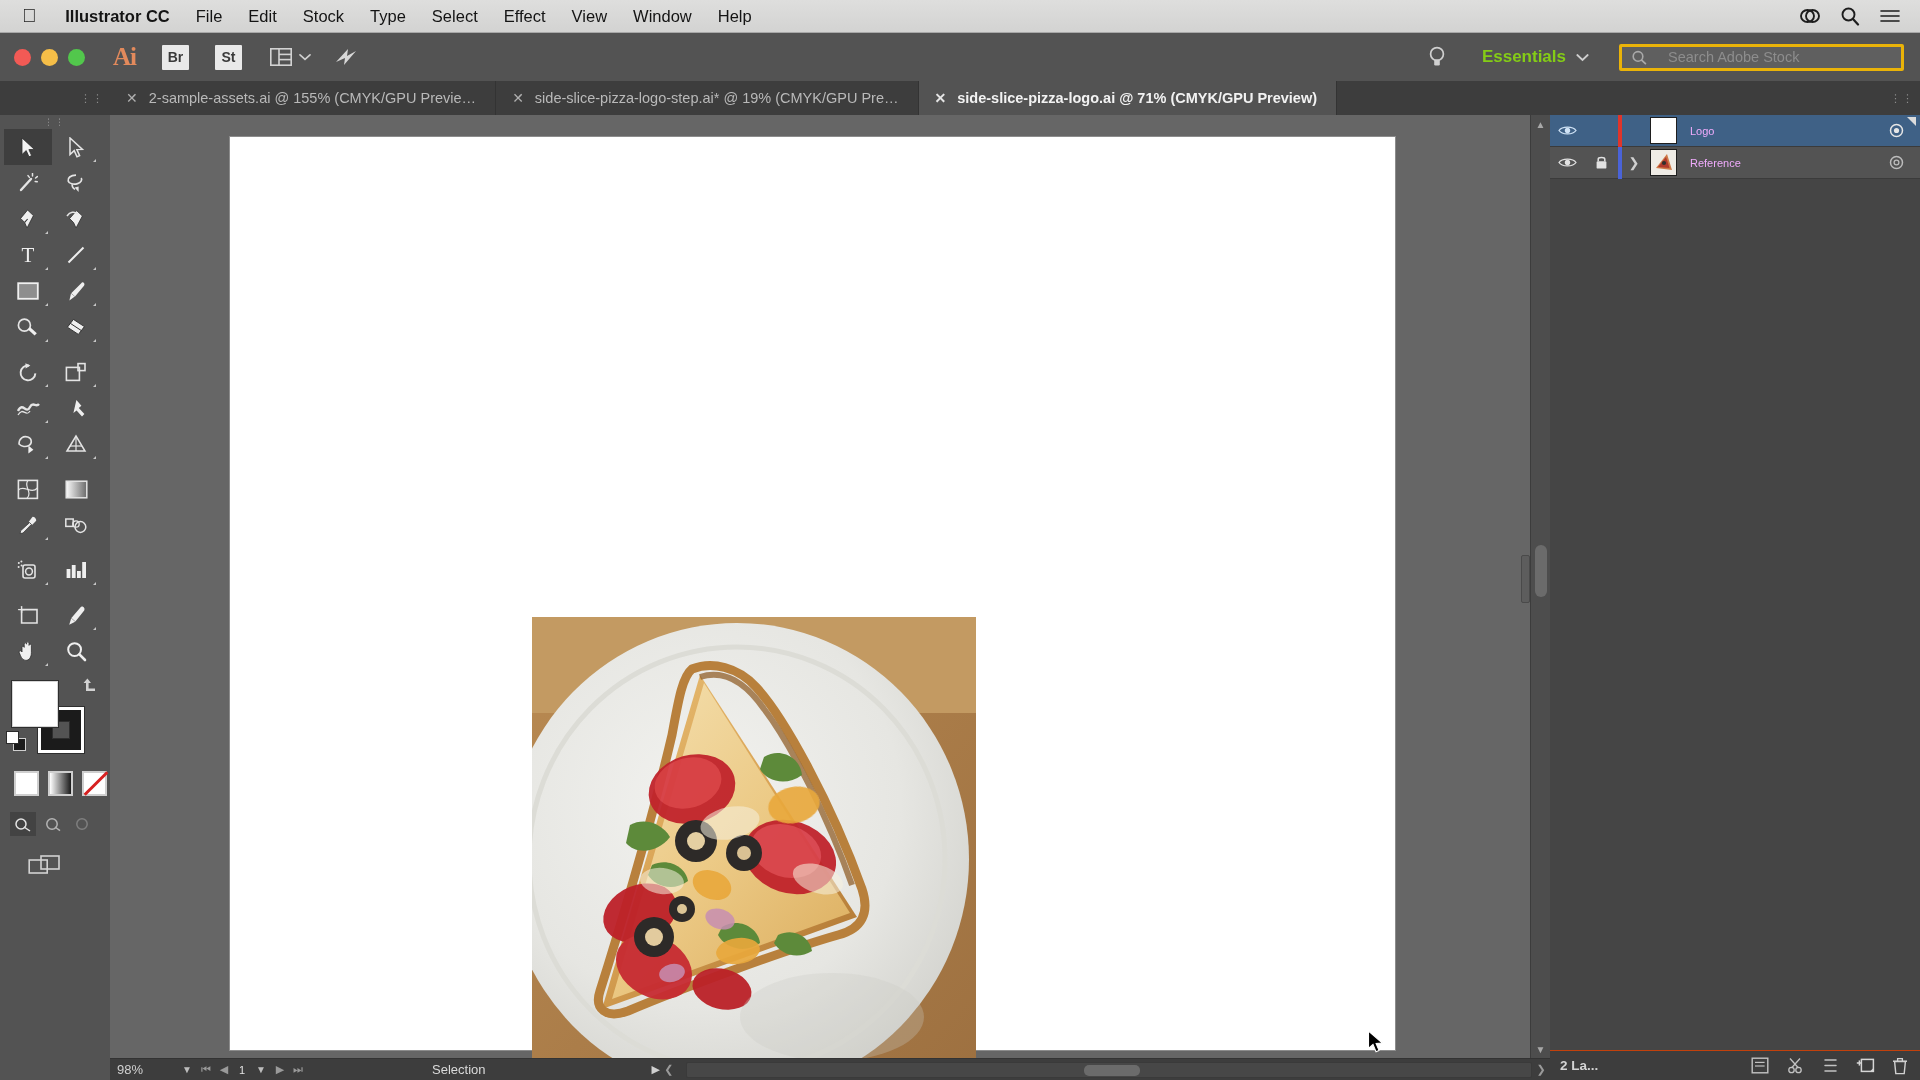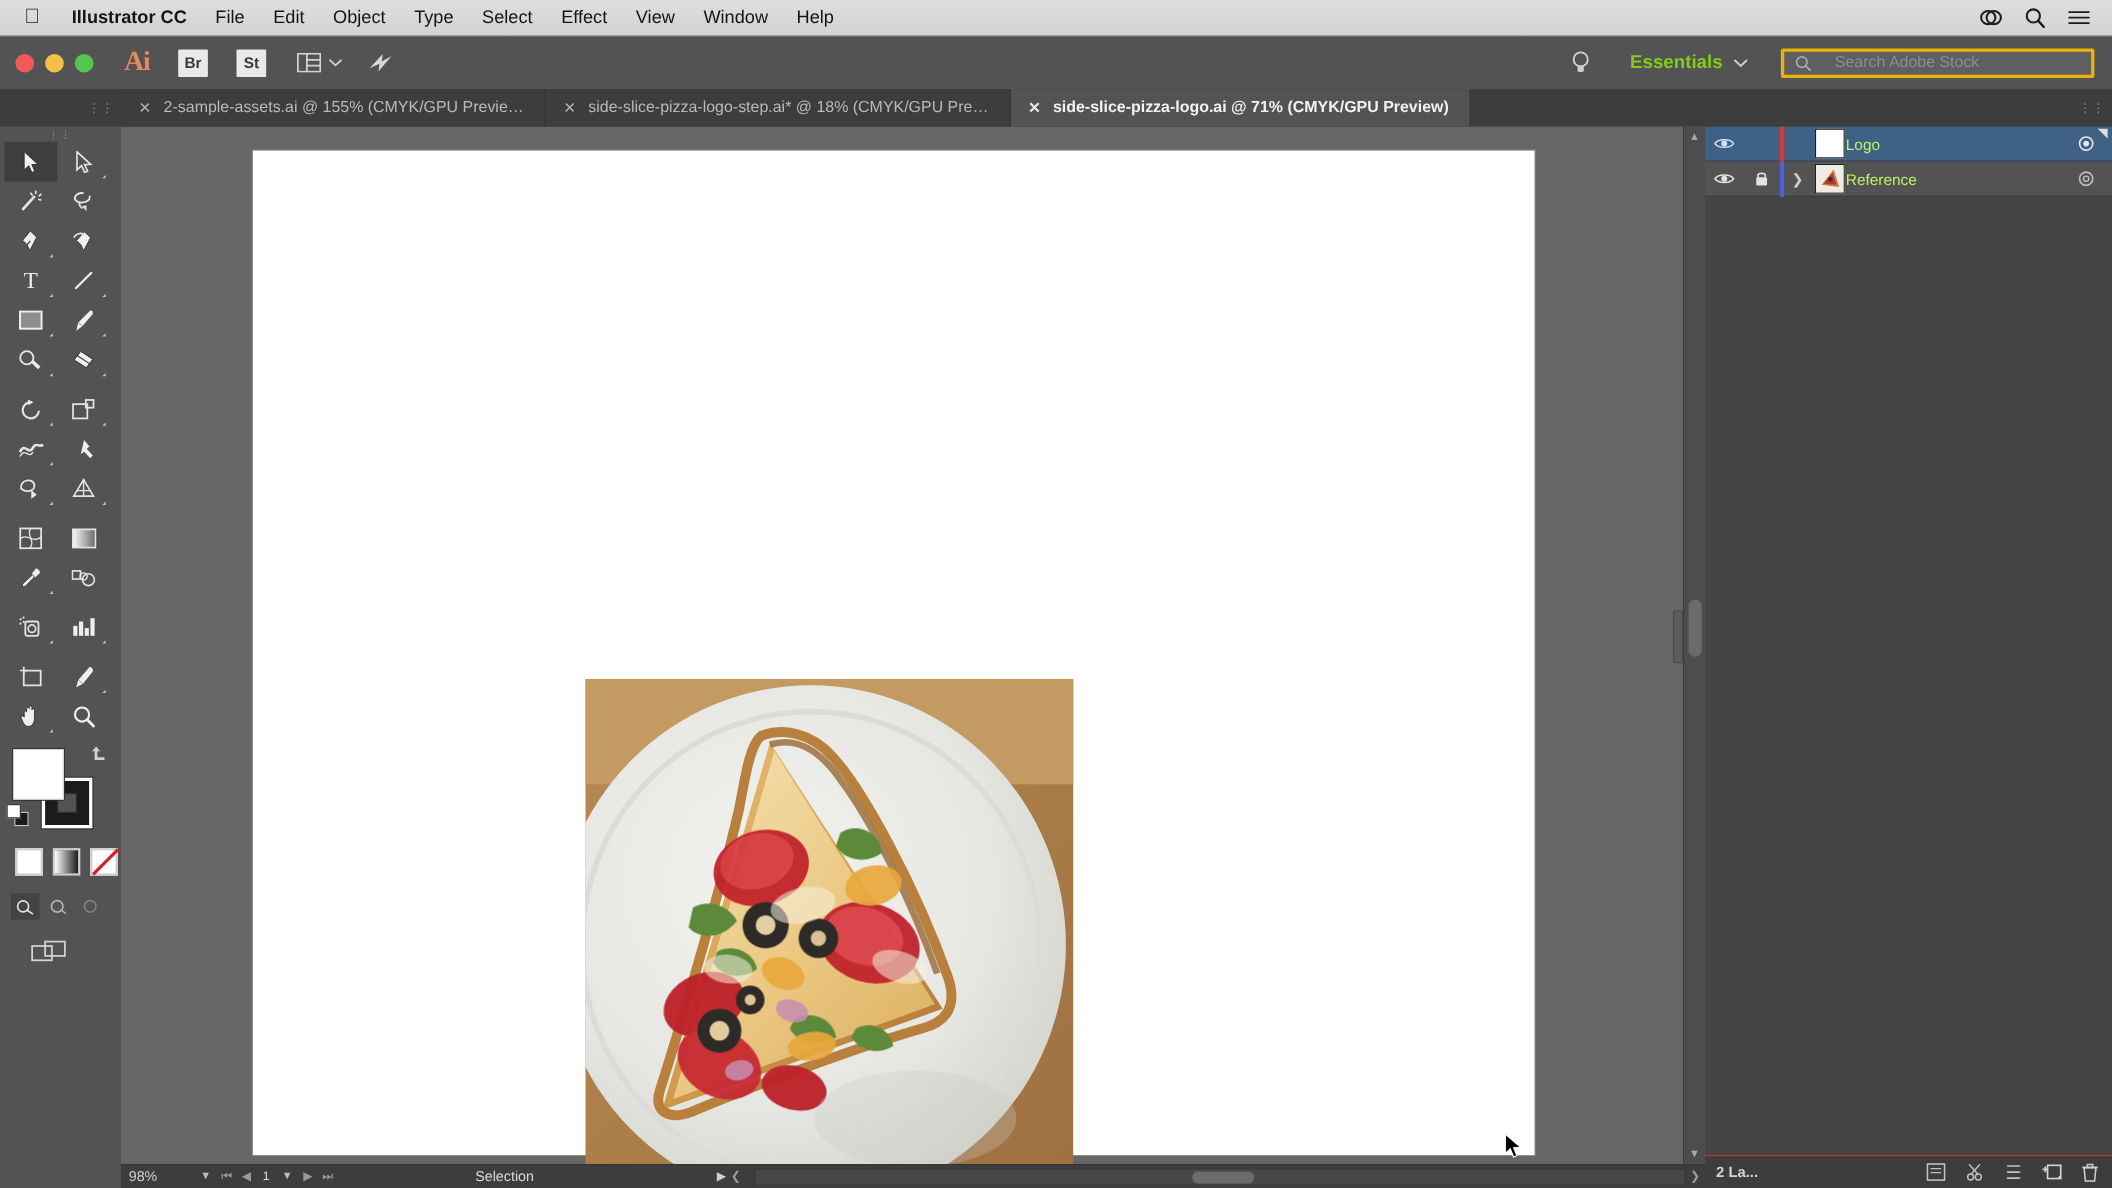--- a/index.html
+++ b/index.html
@@ -225,21 +225,21 @@
   }
   .layer-row.sel { background: #3f6186; }
   .lr-eye { width: 34px; display:flex; align-items:center; justify-content:center; }
   .lr-lock { width: 34px; display:flex; align-items:center; justify-content:center; }
   .lr-bar { width: 4px; height: 32px; }
   .lr-twist { width: 24px; display:flex; align-items:center; justify-content:center; color:#d0d0d0; font-size:13px; }
   .lr-thumb {
     width: 27px; height: 27px; margin-left: 4px;
     border: 1px solid #1e1e1e; background: #fff; overflow: hidden; position: relative;
   }
-  .lr-name { font-size: 14px; color: #bef264; margin-left: 1px; }
+  .lr-name { font-size: 11px; color: #f0abfc; margin-left: 13px; }
   .lr-target { margin-left: auto; margin-right: 16px; }
   .sel-indicator {
     position: absolute; right: 4px; top: 2px;
     width: 0; height: 0;
     border-left: 9px solid transparent; border-top: 9px solid #dcdcdc;
   }
 
   #panelfooter {
     position: absolute; left: 0; right: 0; bottom: 0; height: 30px;
     background: #3d3d3d; display: flex; align-items: center;
@@ -278,21 +278,21 @@
   svg { display: block; }
 </style>
 </head>
 <body>
 
 <div id="macbar">
   <span class="apple"></span>
   <span class="mi app">Illustrator CC</span>
   <span class="mi">File</span>
   <span class="mi">Edit</span>
-  <span class="mi">Object</span>
+  <span class="mi">Stock</span>
   <span class="mi">Type</span>
   <span class="mi">Select</span>
   <span class="mi">Effect</span>
   <span class="mi">View</span>
   <span class="mi">Window</span>
   <span class="mi">Help</span>
   <span class="spacer"></span>
   <span class="sysicon">
     <svg width="22" height="18" viewBox="0 0 22 18">
       <ellipse cx="8.5" cy="9" rx="6.5" ry="6" fill="none" stroke="#1d1d1d" stroke-width="1.9"></ellipse>
@@ -376,21 +376,21 @@
 <div id="tabbar">
   <div class="tabs-left">
       <span class="dots">⋮⋮</span>
     </div>
   <div class="tab">
     <span class="x">✕</span>
     <span>2-sample-assets.ai @ 155% (CMYK/GPU Previe…</span>
   </div>
   <div class="tab">
     <span class="x">✕</span>
-    <span>side-slice-pizza-logo-step.ai* @ 18% (CMYK/GPU Pre…</span>
+    <span>side-slice-pizza-logo-step.ai* @ 19% (CMYK/GPU Pre…</span>
   </div>
   <div class="tab active">
     <span class="x">✕</span>
     <span>side-slice-pizza-logo.ai @ 71% (CMYK/GPU Preview)</span>
   </div>
   <div class="tabs-right">
       <span class="dots">⋮⋮</span>
     </div>
 </div>
 

